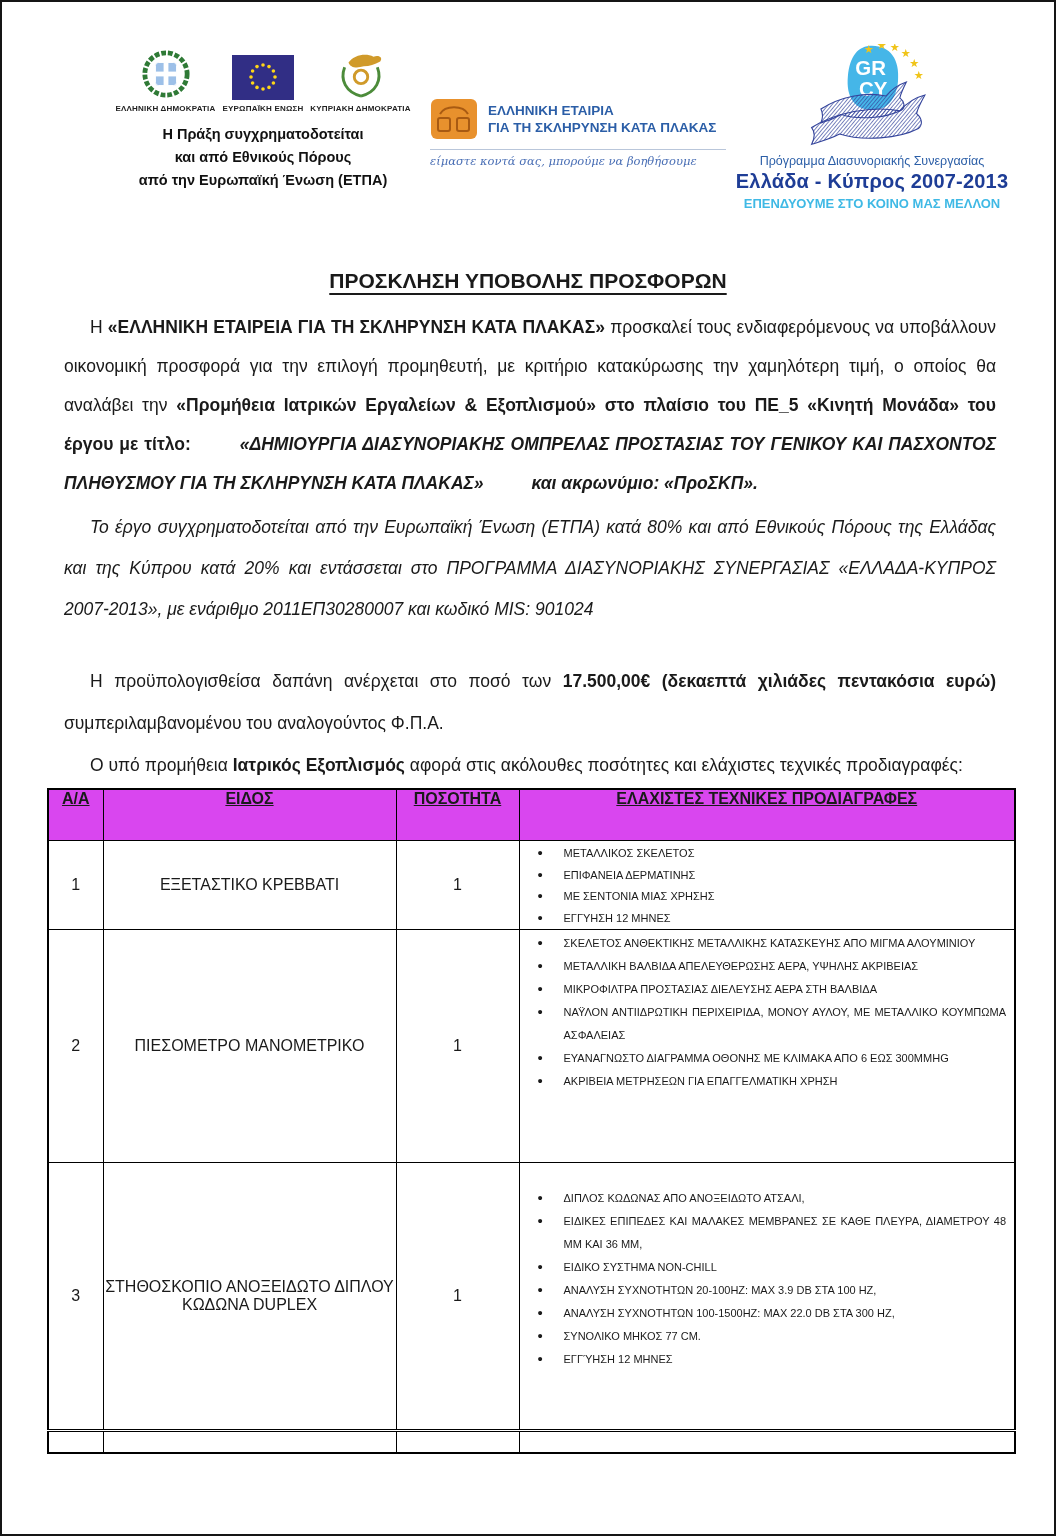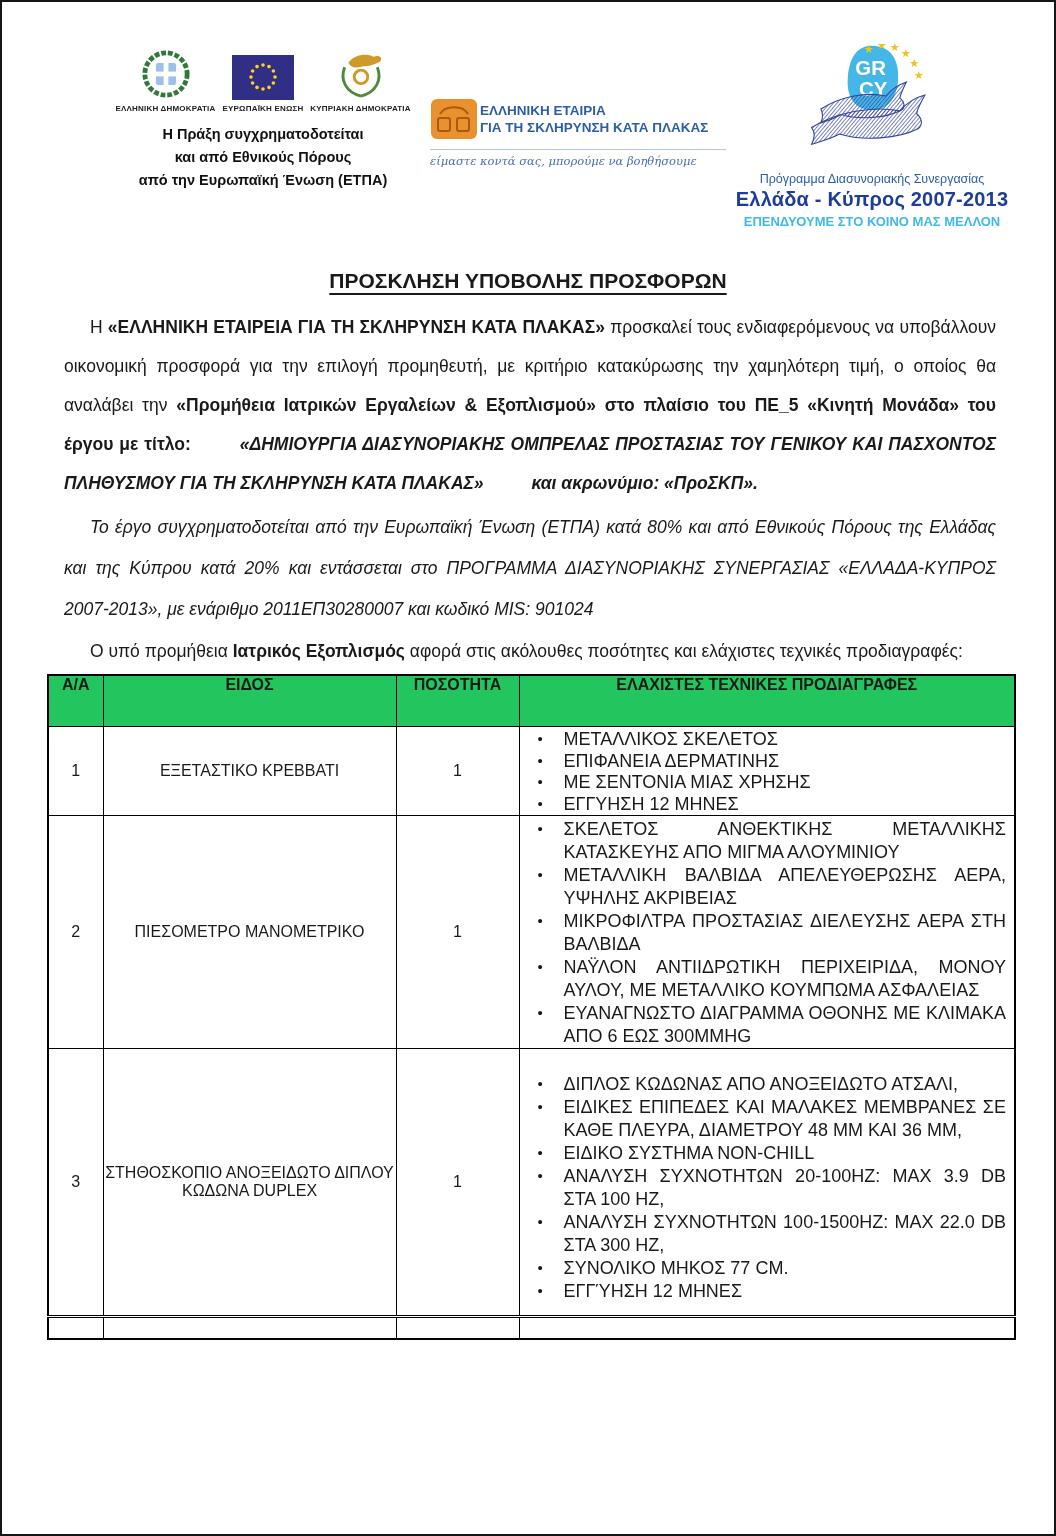--- a/index.html
+++ b/index.html
@@ -10,55 +10,55 @@
   }
   
   .hdr{position:relative;height:230px;}
   .hdr-left{position:absolute;left:116px;top:46px;width:290px;}
   .logo-row{display:flex;justify-content:space-between;align-items:flex-end;}
   .logo-fig{display:flex;flex-direction:column;align-items:center;width:95px;}
   .logo-fig svg{display:block;}
   .logo-cap{font-size:8px;font-weight:bold;color:#222;margin-top:4px;white-space:nowrap;letter-spacing:.2px;}
   .funding{margin-top:10px;text-align:center;font-weight:bold;font-size:14.5px;line-height:23px;color:#111;}
   .hdr-mid{position:absolute;left:428px;top:96px;width:296px;}
-  .mid-top{display:flex;align-items:flex-start;gap:2px;}
+  .mid-top{display:flex;align-items:flex-start;gap:10px;}
   .soc-name{font-size:13.5px;font-weight:bold;color:#2b5ea7;line-height:17px;padding-top:4px;}
   .mid-div{border:none;border-top:1px solid #b9c6da;margin:5px 0 4px 0;}
   .soc-slogan{font-family:"DejaVu Serif",serif;font-style:italic;font-size:11.5px;color:#4a6fb5;}
   .hdr-right{position:absolute;left:722px;top:42px;width:296px;text-align:center;}
-  .prog-l1{font-size:12.5px;color:#2b5ea7;margin-top:20px;}
+  .prog-l1{font-size:12.5px;color:#2b5ea7;margin-top:2px;}
   .prog-l2{font-size:20px;font-weight:bold;color:#1e3d96;margin-top:2px;letter-spacing:.2px;}
   .prog-l3{font-size:13px;font-weight:bold;color:#3fb9e5;margin-top:3px;}
   
   .doc-title{margin-top:34px;text-align:center;font-size:21px;font-weight:bold;
     text-decoration:underline;text-underline-offset:5px;line-height:30px;}
   .content{padding:0 58px 0 62px;}
   .para{font-size:17.5px;text-align:justify;text-indent:26px;margin:0;}
   .p1{margin-top:12px;line-height:39px;}
   .p2{margin-top:4px;line-height:41px;font-style:italic;}
   .p3{margin-top:30px;line-height:42px;}
   .p4{margin-top:0;line-height:42px;}
   .b{font-weight:bold;}
   .bi{font-weight:bold;font-style:italic;margin-left:43px;}
   
   table.specs{border-collapse:collapse;table-layout:fixed;width:967px;margin:2px 0 0 45px;}
   table.specs col.c1{width:55px;} table.specs col.c2{width:293px;}
   table.specs col.c3{width:123px;} table.specs col.c4{width:496px;}
   table.specs th,table.specs td{border:1px solid #000;padding:0;}
   table.specs{border:2px solid #000;}
-  th.hc{background:#22c55e;font-size:16px;font-weight:bold;height:50px;text-align:center;vertical-align:top;padding-top:8px;}
+  th.hc{background:#d946ef;font-size:16px;font-weight:bold;height:50px;text-align:center;vertical-align:top;padding-top:8px;text-decoration:underline;}
   td.num,td.qty{font-size:16px;text-align:center;vertical-align:middle;}
   td.item{font-size:16px;text-align:center;vertical-align:middle;padding:0 14px;}
   td.specc{vertical-align:top;}
   .specbox{overflow:hidden;padding:2px 8px 0 12px;}
   .h1r .specbox{height:86px;}
   .h2r .specbox{height:230px;}
   .h3r .specbox{height:242px;padding-top:24px;}
   ul.spec{list-style:none;margin:0;padding:0;}
-  ul.spec li{position:relative;padding-left:32px;font-size:18px;line-height:23px;text-align:justify;}
+  ul.spec li{position:relative;padding-left:32px;font-size:11px;line-height:23px;text-align:justify;}
   .h1r ul.spec li{line-height:21.5px;}
   ul.spec li::before{content:"•";position:absolute;left:6px;top:-1px;font-size:15px;}
   tr.h1r{height:88px;} tr.h2r{height:232px;} tr.h3r{height:246px;}
   tr.h4r td{border-top:3px double #000;height:20px;}
 </style>
 </head>
 <body>
 
 <div class="page">
 
@@ -167,20 +167,21 @@
   </div>
 
   <div class="doc-title">ΠΡΟΣΚΛΗΣΗ ΥΠΟΒΟΛΗΣ ΠΡΟΣΦΟΡΩΝ</div>
 
   <div class="content">
 
     <p class="para p1"><span>Η </span><span class="b">«ΕΛΛΗΝΙΚΗ ΕΤΑΙΡΕΙΑ ΓΙΑ ΤΗ ΣΚΛΗΡΥΝΣΗ ΚΑΤΑ ΠΛΑΚΑΣ»</span><span> προσκαλεί τους ενδιαφερόμενους να υποβάλλουν οικονομική προσφορά για την επιλογή προμηθευτή, με κριτήριο κατακύρωσης την χαμηλότερη τιμή, ο οποίος θα αναλάβει την </span><span class="b">«Προμήθεια Ιατρικών Εργαλείων &amp; Εξοπλισμού» στο πλαίσιο του ΠΕ_5 «Κινητή Μονάδα» του έργου με τίτλο:  </span><span class="bi">«ΔΗΜΙΟΥΡΓΙΑ ΔΙΑΣΥΝΟΡΙΑΚΗΣ ΟΜΠΡΕΛΑΣ ΠΡΟΣΤΑΣΙΑΣ ΤΟΥ ΓΕΝΙΚΟΥ ΚΑΙ ΠΑΣΧΟΝΤΟΣ ΠΛΗΘΥΣΜΟΥ ΓΙΑ ΤΗ ΣΚΛΗΡΥΝΣΗ ΚΑΤΑ ΠΛΑΚΑΣ»</span><span class="bi"> και ακρωνύμιο: «ΠροΣΚΠ».</span></p>
 
     <p class="para p2">Το έργο συγχρηματοδοτείται  από την Ευρωπαϊκή Ένωση (ΕΤΠΑ) κατά 80% και από Εθνικούς Πόρους της Ελλάδας και της Κύπρου κατά 20% και εντάσσεται στο ΠΡΟΓΡΑΜΜΑ ΔΙΑΣΥΝΟΡΙΑΚΗΣ ΣΥΝΕΡΓΑΣΙΑΣ «ΕΛΛΑΔΑ-ΚΥΠΡΟΣ 2007-2013», με ενάριθμο 2011ΕΠ30280007 και κωδικό MIS: 901024</p>
 
+    <p class="para p3"><span>Η προϋπολογισθείσα δαπάνη ανέρχεται στο ποσό των </span><span class="b">17.500,00€ (δεκαεπτά χιλιάδες πεντακόσια ευρώ)</span><span> συμπεριλαμβανομένου του αναλογούντος Φ.Π.Α.</span></p>
 
     <p class="para p4"><span>Ο υπό προμήθεια </span><span class="b">Ιατρικός Εξοπλισμός</span><span> αφορά στις ακόλουθες ποσότητες και ελάχιστες τεχνικές προδιαγραφές:</span></p>
   </div>
 
   <table class="specs">
     <colgroup>
         <col class="c1">
         <col class="c2">
         <col class="c3">
         <col class="c4">

